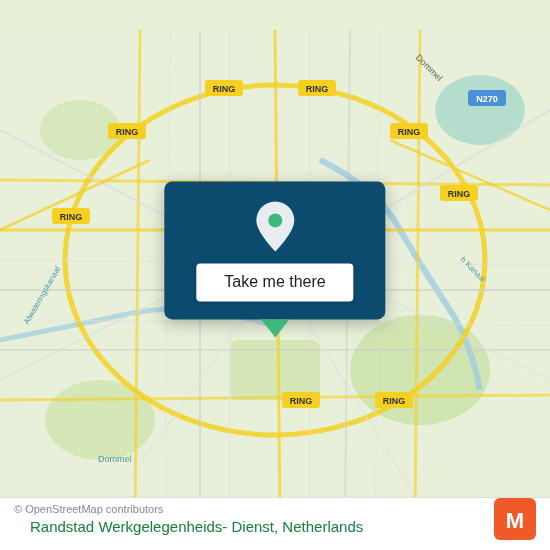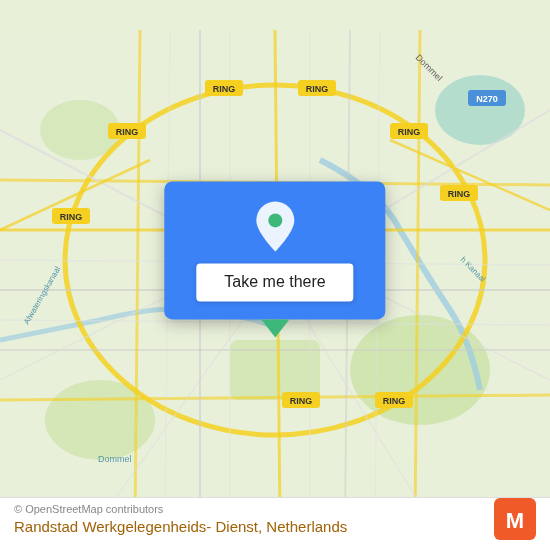--- a/index.html
+++ b/index.html
@@ -31,21 +31,21 @@
       position: absolute;
       top: 50%;
       left: 50%;
       transform: translate(-50%, -60%);
       display: flex;
       flex-direction: column;
       align-items: center;
     }
 
     .popup-box {
-      background: #3b82f6;
+      background: #0c4a6e;
       border-radius: 8px;
       padding: 18px 32px 18px 32px;
       display: flex;
       flex-direction: column;
       align-items: center;
       box-shadow: 0 4px 16px rgba(0,0,0,0.25);
       min-width: 180px;
     }
 
     .popup-pin-icon {
@@ -99,21 +99,22 @@
 
     .copyright-text {
       font-size: 11px;
       color: #888;
       margin-bottom: 3px;
     }
 
     .location-title {
       font-size: 15px;
       font-weight: 500;
-      color: #a16207;
+      color: #15803d;
+      margin-left: 16px;
     }
 
     .moovit-logo {
       display: flex;
       align-items: center;
       gap: 6px;
     }
 
     .moovit-m {
       width: 42px;

